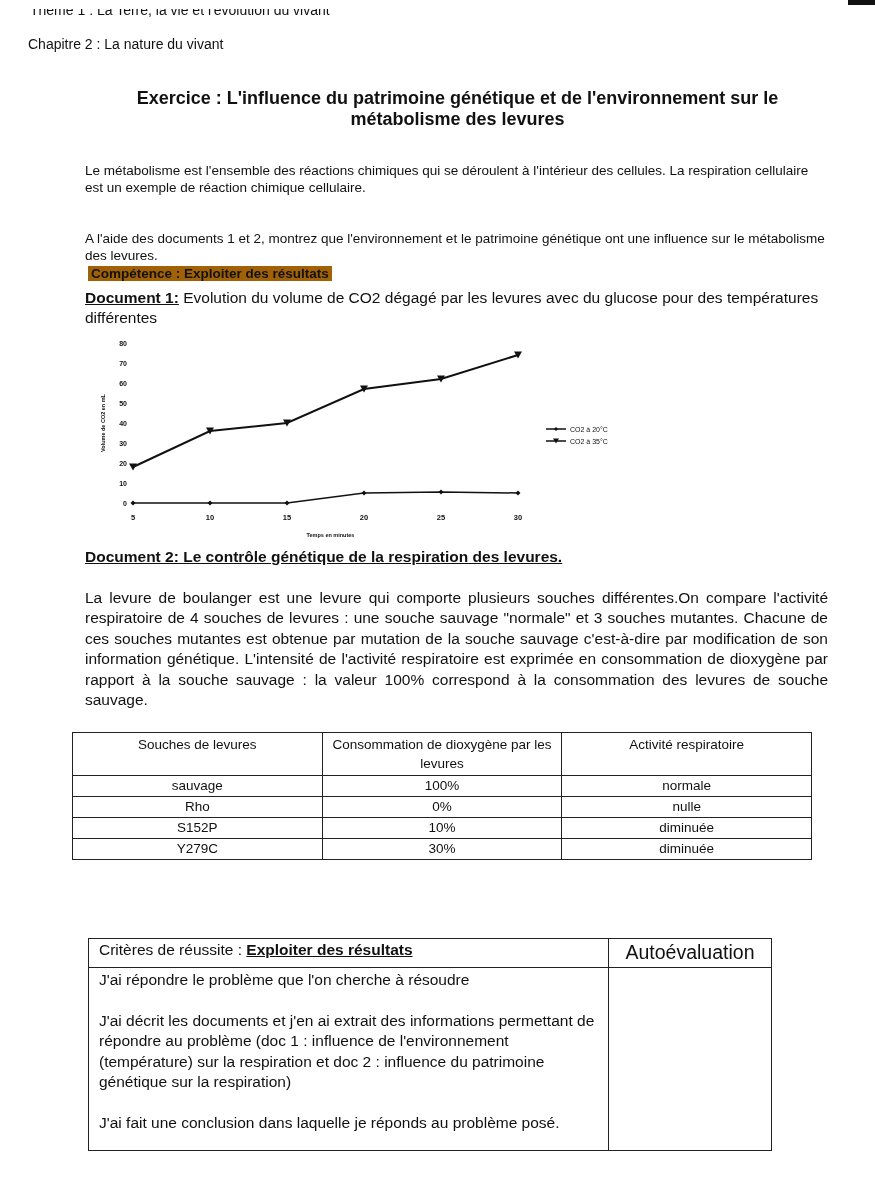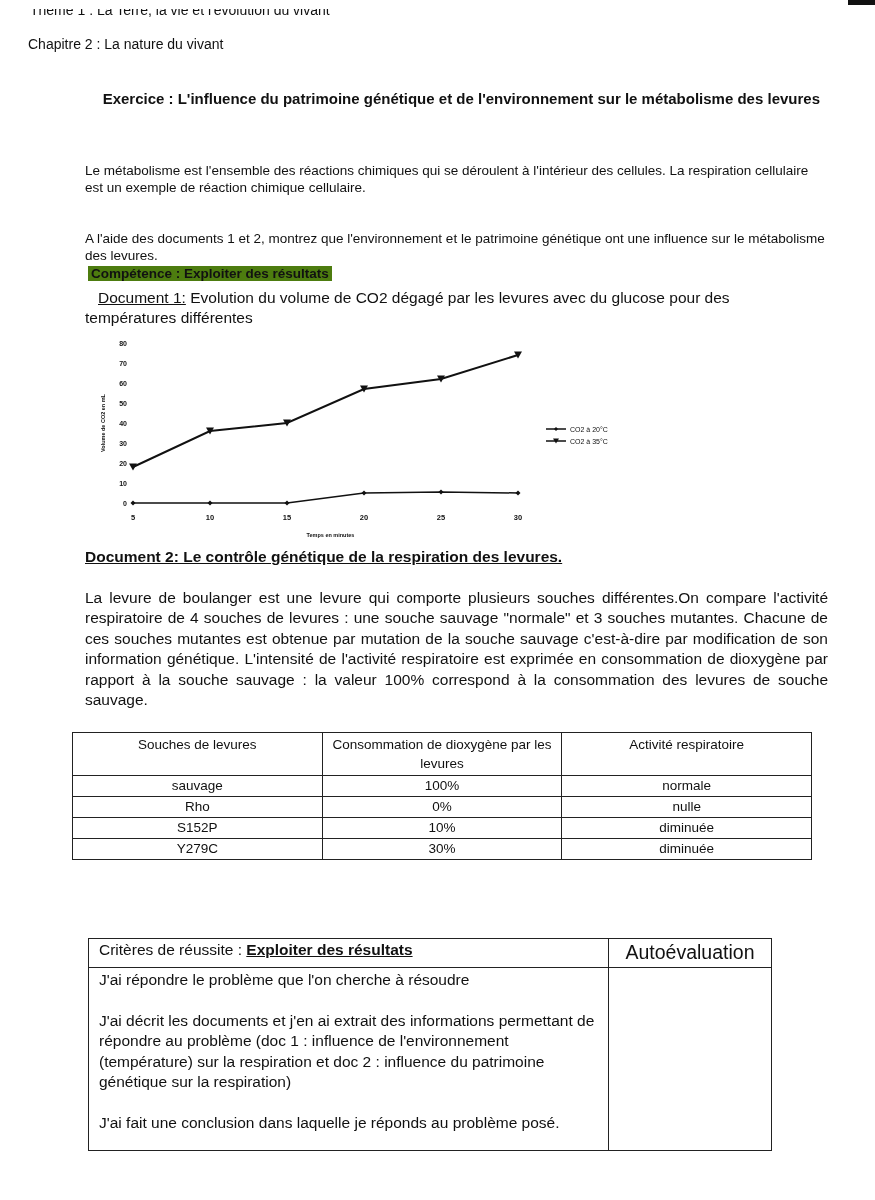--- a/index.html
+++ b/index.html
@@ -2,25 +2,25 @@
 <html><head>
 <meta charset="utf-8">
 <style>
   html, body { margin:0; padding:0; background:#ffffff; }
   body { width:875px; height:1200px; position:relative; overflow:hidden; color:#111; font-family:"Liberation Sans", sans-serif; }
   .abs { position:absolute; }
   .theme-line { left:30px; top:9px; font-size:14px; height:10px; overflow:hidden; line-height:24px; white-space:nowrap; }
   .theme-line span { position:relative; top:-11px; }
   .chapter-line { left:28px; top:36px; font-size:14px; }
   .corner-mark { left:848px; top:0; width:27px; height:5px; background:#111; }
-  .title { left:95px; top:88px; width:725px; text-align:right; font-weight:bold; font-size:15px; line-height:21px; }
+  .title { left:95px; top:88px; width:725px; text-align:center; font-weight:bold; font-size:18px; line-height:21px; }
   .para { left:85px; width:745px; font-size:13.5px; line-height:17px; }
-  .competence { left:88px; top:266px; font-size:13.5px; font-weight:bold; background:#4d7c0f; padding:0 3px; }
+  .competence { left:88px; top:266px; font-size:13.5px; font-weight:bold; background:#a16207; padding:0 3px; }
   .doc1 { left:85px; top:288px; width:740px; font-size:15.5px; line-height:20px; }
-  .doc-label { font-weight:normal; text-decoration:underline;margin-left:13px; }
+  .doc-label { font-weight:bold; text-decoration:underline; }
   .chart { left:90px; top:333px; }
   .doc2-title { left:85px; top:548px; font-size:15.5px; font-weight:bold; text-decoration:underline; }
   .doc2-body { left:85px; top:568px; width:743px; font-size:15.5px; line-height:20.4px; text-align:justify;margin-top:20px; }
   table { border-collapse:collapse; }
   .strains { position:absolute; left:72px; top:732px; width:740px; font-size:13.5px; }
   .strains td, .strains th { border:1px solid #222; text-align:center; font-weight:normal; padding:0 4px; }
   .strains th { vertical-align:top; height:40px; line-height:19px; padding-top:2px; }
   .strains td { height:20px; line-height:20px;margin-top:40px; }
   .criteria { position:absolute; left:88px; top:938px; width:684px; font-size:15.5px; }
   .criteria td, .criteria th { border:1px solid #222; text-align:left; font-weight:normal; vertical-align:top; }

